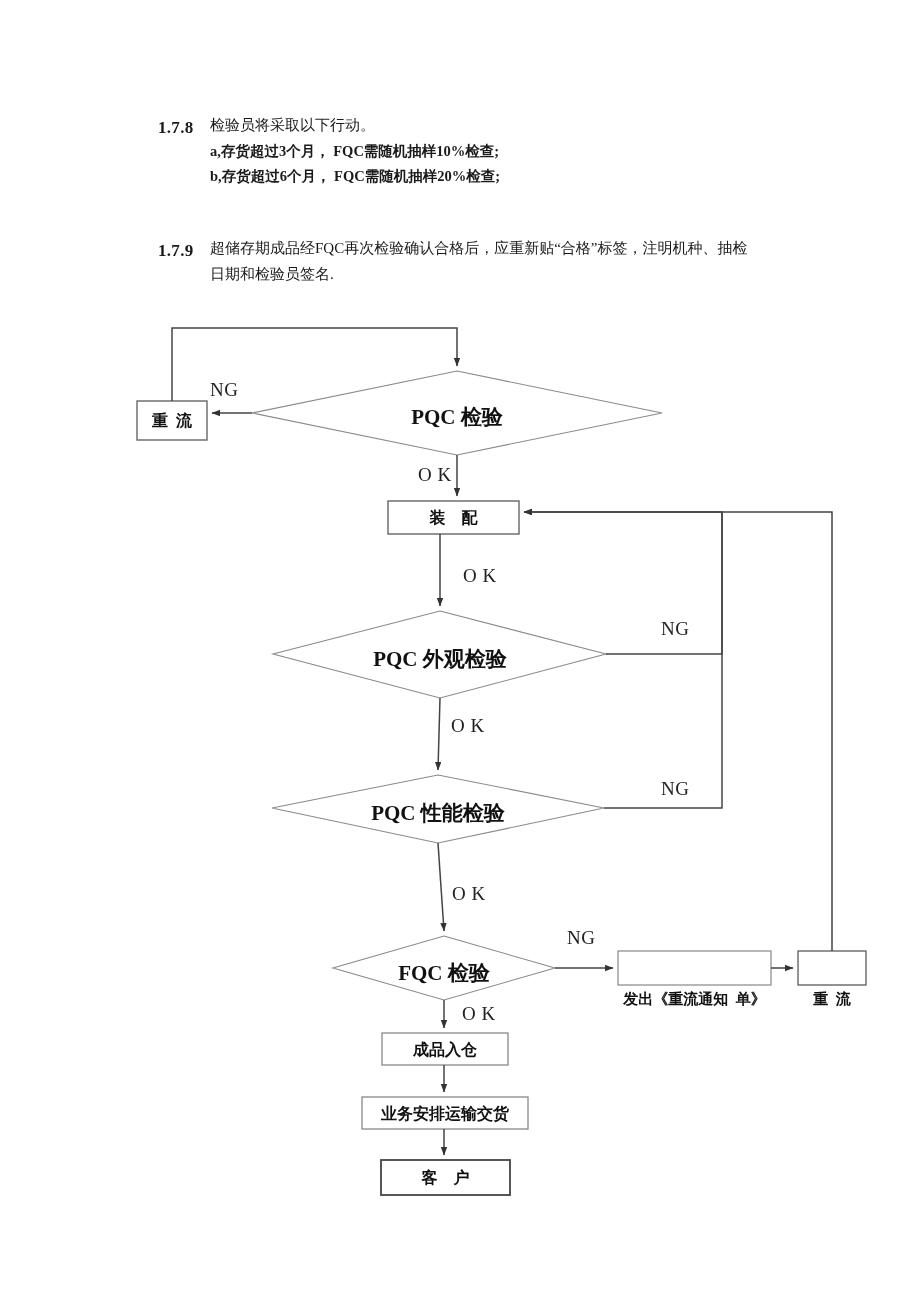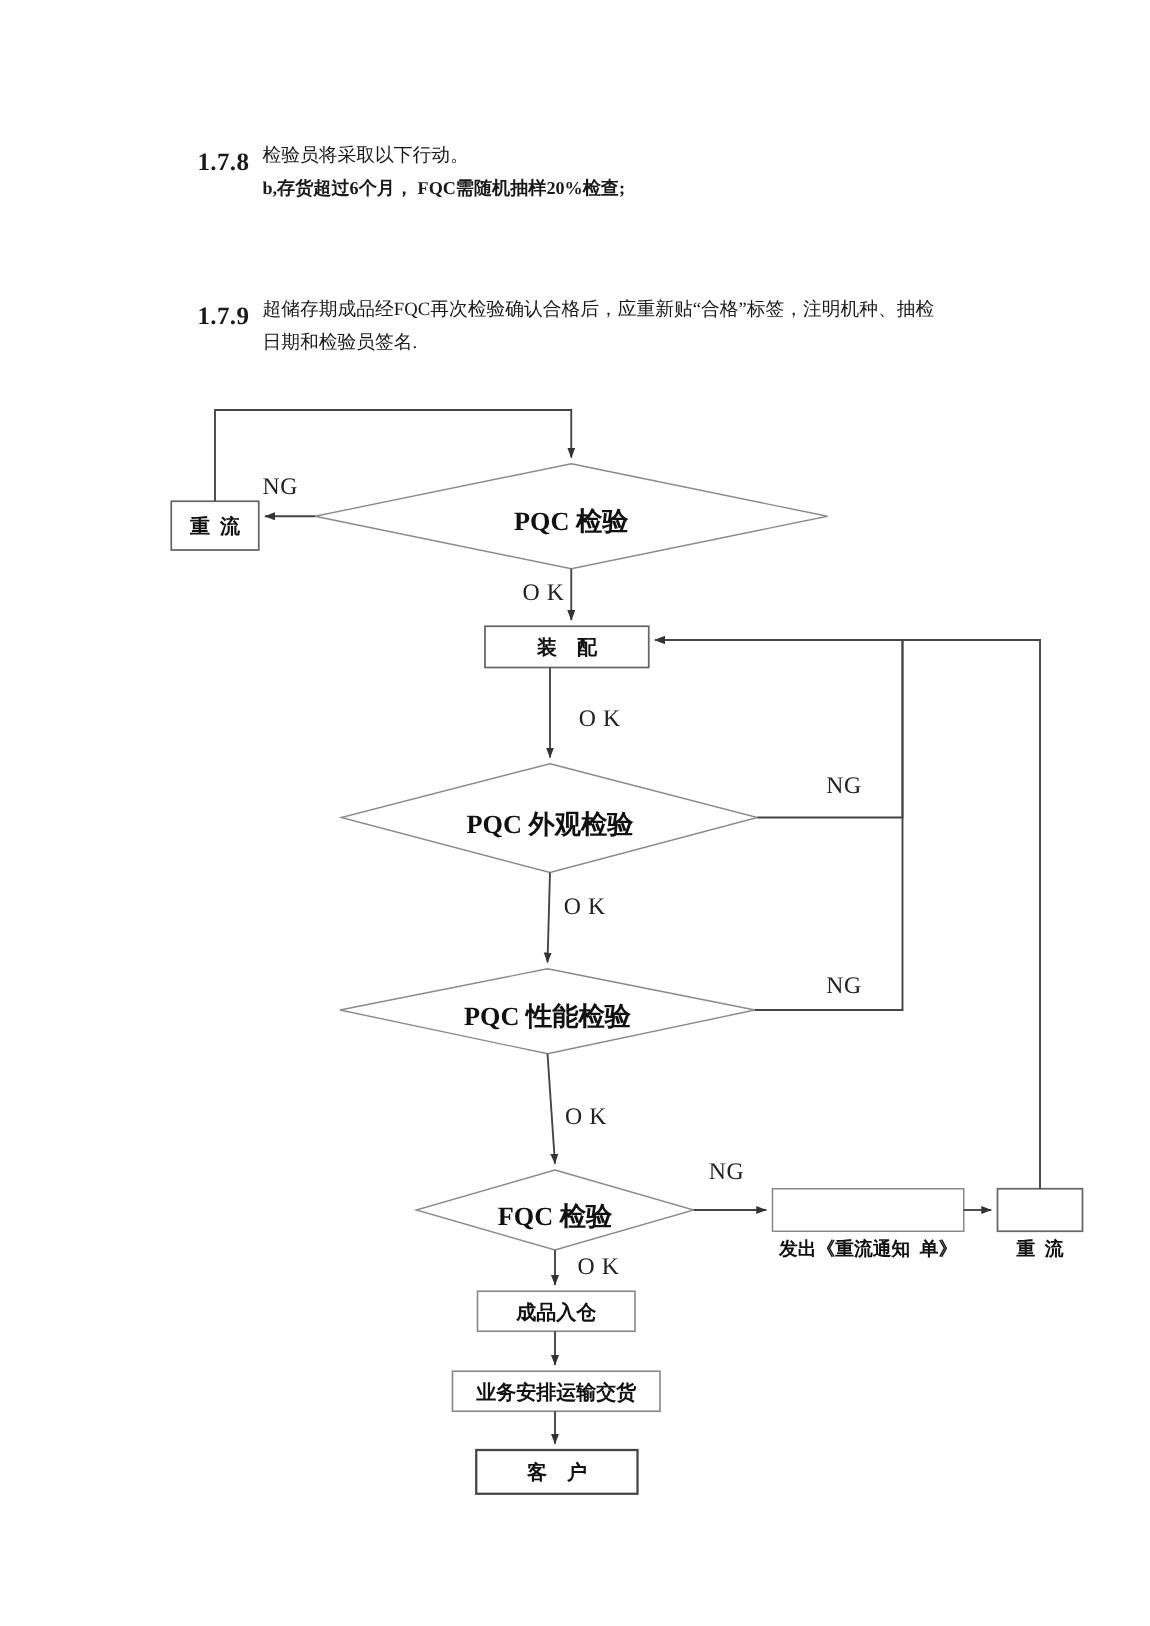--- a/index.html
+++ b/index.html
@@ -24,21 +24,21 @@
     width: 920px;
   }
 
   .para {
     position: absolute;
     display: flex;
     align-items: flex-start;
   }
   .para-num {
     font-weight: bold;
-    font-size: 20px;
+    font-size: 17px;
     letter-spacing: 0.3px;
     width: 52px;
     flex: 0 0 52px;
     line-height: 1.72;
   }
   .para-body {
     font-size: 15px;
     line-height: 1.72;
     width: 618px;
   }
@@ -82,20 +82,21 @@
 </style>
 </head>
 <body>
 
 <div id="doc-text">
 
   <div class="para" style="left:158px; top:113px;">
     <div class="para-num">1.7.8</div>
     <div class="para-body">
       <div class="para-line">检验员将采取以下行动。</div>
+      <div class="subitem">a,存货超过3个月， FQC需随机抽样10%检查;</div>
       <div class="subitem">b,存货超过6个月， FQC需随机抽样20%检查;</div>
     </div>
   </div>
 
   <div class="para" style="left:158px; top:236px;">
     <div class="para-num">1.7.9</div>
     <div class="para-body">
       <div class="para-line">超储存期成品经FQC再次检验确认合格后，应重新贴“合格”标签，注明机种、抽检</div>
       <div class="para-line">日期和检验员签名.</div>
     </div>

